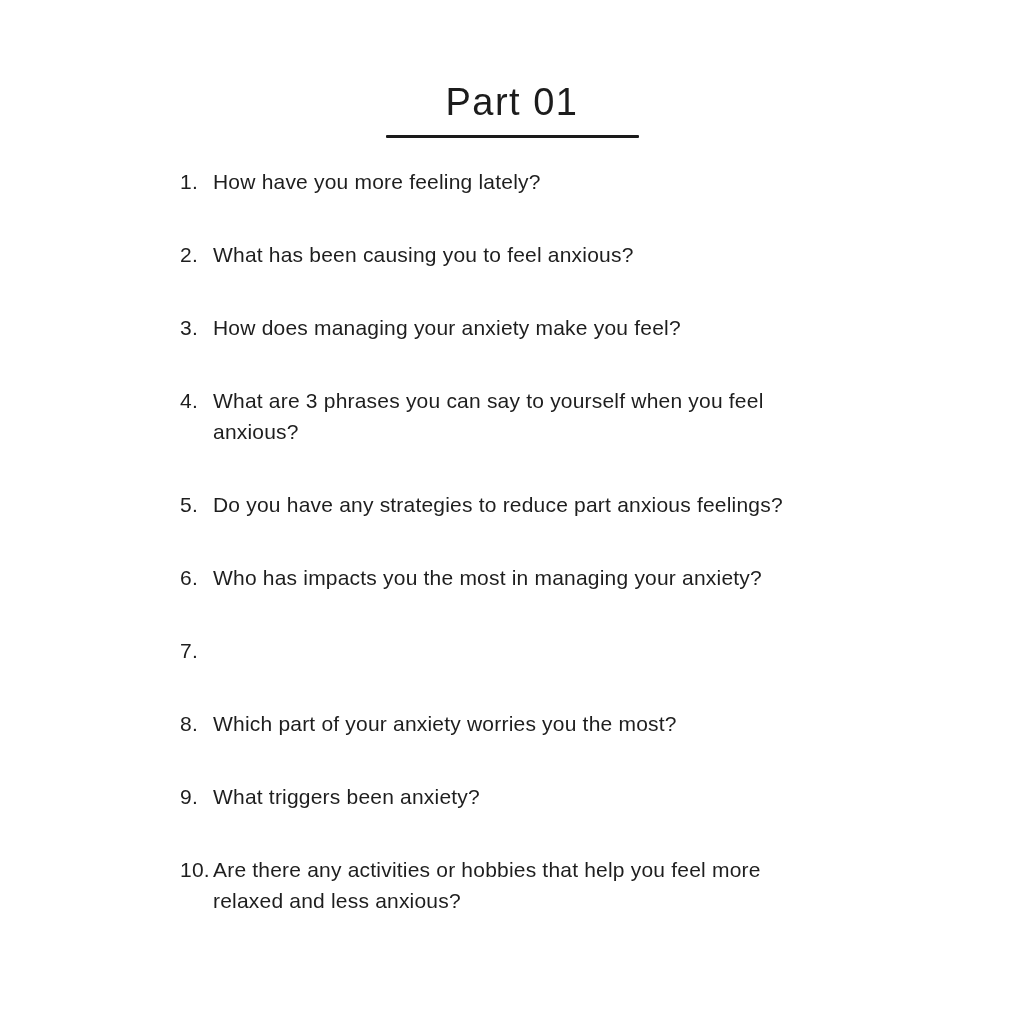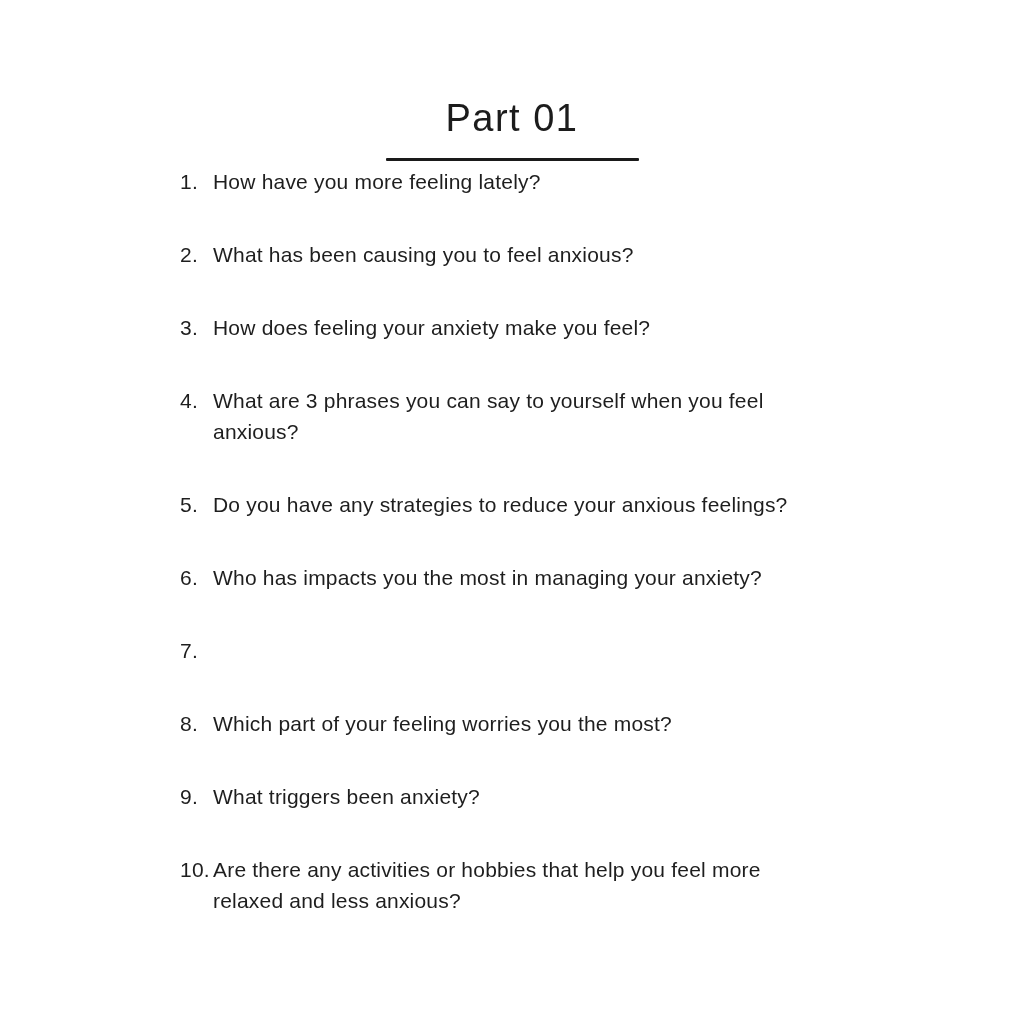--- a/index.html
+++ b/index.html
@@ -16,21 +16,21 @@
     height: 1024px;
     background: #ffffff;
     font-family: "Liberation Sans", "DejaVu Sans", sans-serif;
     color: #1e1e1e;
   }
   .header {
     padding-top: 80px;
     text-align: center;
   }
   .page-title {
-    margin: 16px;
+    margin: 0;
     font-size: 38px;
     font-weight: 500;
     letter-spacing: 1.5px;
     color: #1c1c1c;
     line-height: 1.2;
   }
   .title-underline {
     width: 253px;
     height: 3px;
     margin: 9px auto 0 auto;
@@ -76,41 +76,41 @@
     <li class="question-item">
       <span class="question-number">1.</span>
       <span class="question-text">How have you more feeling lately?</span>
     </li>
     <li class="question-item">
       <span class="question-number">2.</span>
       <span class="question-text">What has been causing you to feel anxious?</span>
     </li>
     <li class="question-item">
       <span class="question-number">3.</span>
-      <span class="question-text">How does feeling your anxiety make you feel?</span>
+      <span class="question-text">How does managing your anxiety make you feel?</span>
     </li>
     <li class="question-item">
       <span class="question-number">4.</span>
       <span class="question-text">What are 3 phrases you can say to yourself when you feel
 anxious?</span>
     </li>
     <li class="question-item">
       <span class="question-number">5.</span>
-      <span class="question-text">Do you have any strategies to reduce your anxious feelings?</span>
+      <span class="question-text">Do you have any strategies to reduce part anxious feelings?</span>
     </li>
     <li class="question-item">
       <span class="question-number">6.</span>
       <span class="question-text">Who has impacts you the most in managing your anxiety?</span>
     </li>
     <li class="question-item">
       <span class="question-number">7.</span>
     </li>
     <li class="question-item">
       <span class="question-number">8.</span>
-      <span class="question-text">Which part of your feeling worries you the most?</span>
+      <span class="question-text">Which part of your anxiety worries you the most?</span>
     </li>
     <li class="question-item">
       <span class="question-number">9.</span>
       <span class="question-text">What triggers been anxiety?</span>
     </li>
     <li class="question-item">
       <span class="question-number">10.</span>
       <span class="question-text">Are there any activities or hobbies that help you feel more
 relaxed and less anxious?</span>
     </li>

